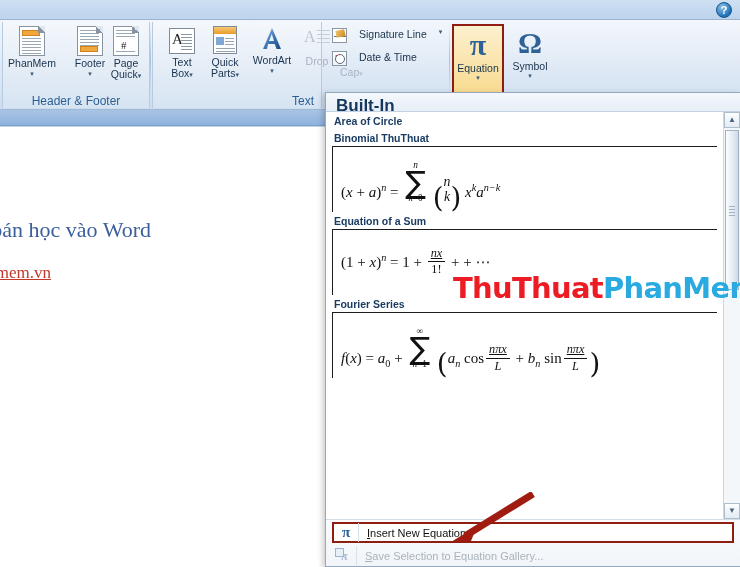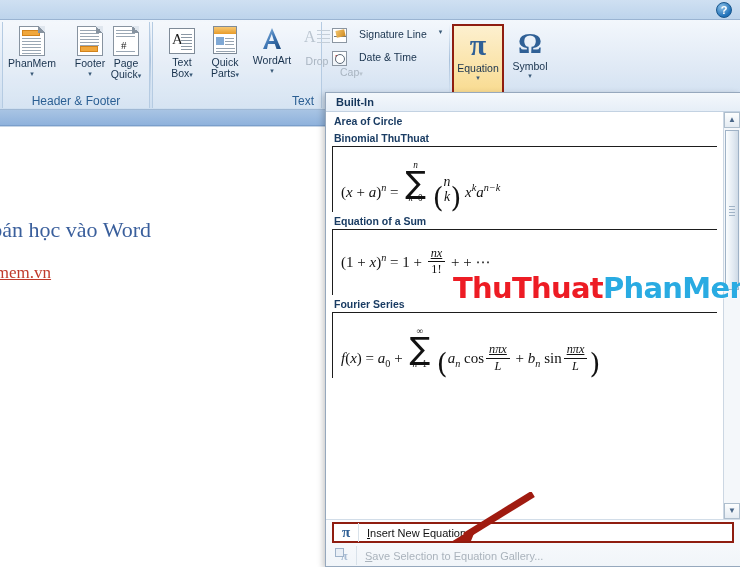--- a/index.html
+++ b/index.html
@@ -168,21 +168,21 @@
     background:#ffffff;
     border:1px solid #96a8bd;
     border-right:none;
     box-sizing:border-box;
     box-shadow:-2px 2px 6px rgba(0,0,0,0.22);
   }
   .gal-title{
     position:absolute;left:0;top:0;right:0;height:19px;
     background:linear-gradient(#f4f8fc,#e6eef7);
     border-bottom:1px solid #c3d2e2;
-    font-size:11px;font-weight:bold;color:#16375c;
+    font-size:17px;font-weight:bold;color:#16375c;
     padding:3px 0 0 10px;box-sizing:border-box;
   }
   .gal-scrollport{
     position:absolute;left:0;top:19px;right:17px;bottom:47px;
     overflow:hidden;background:#fff;
   }
   .gal-item{position:relative;padding:0 6px 0 6px;}
   .gal-item .itlabel{
     font-size:10.5px;font-weight:bold;color:#1a3c63;
     padding:3px 0 2px 2px;

